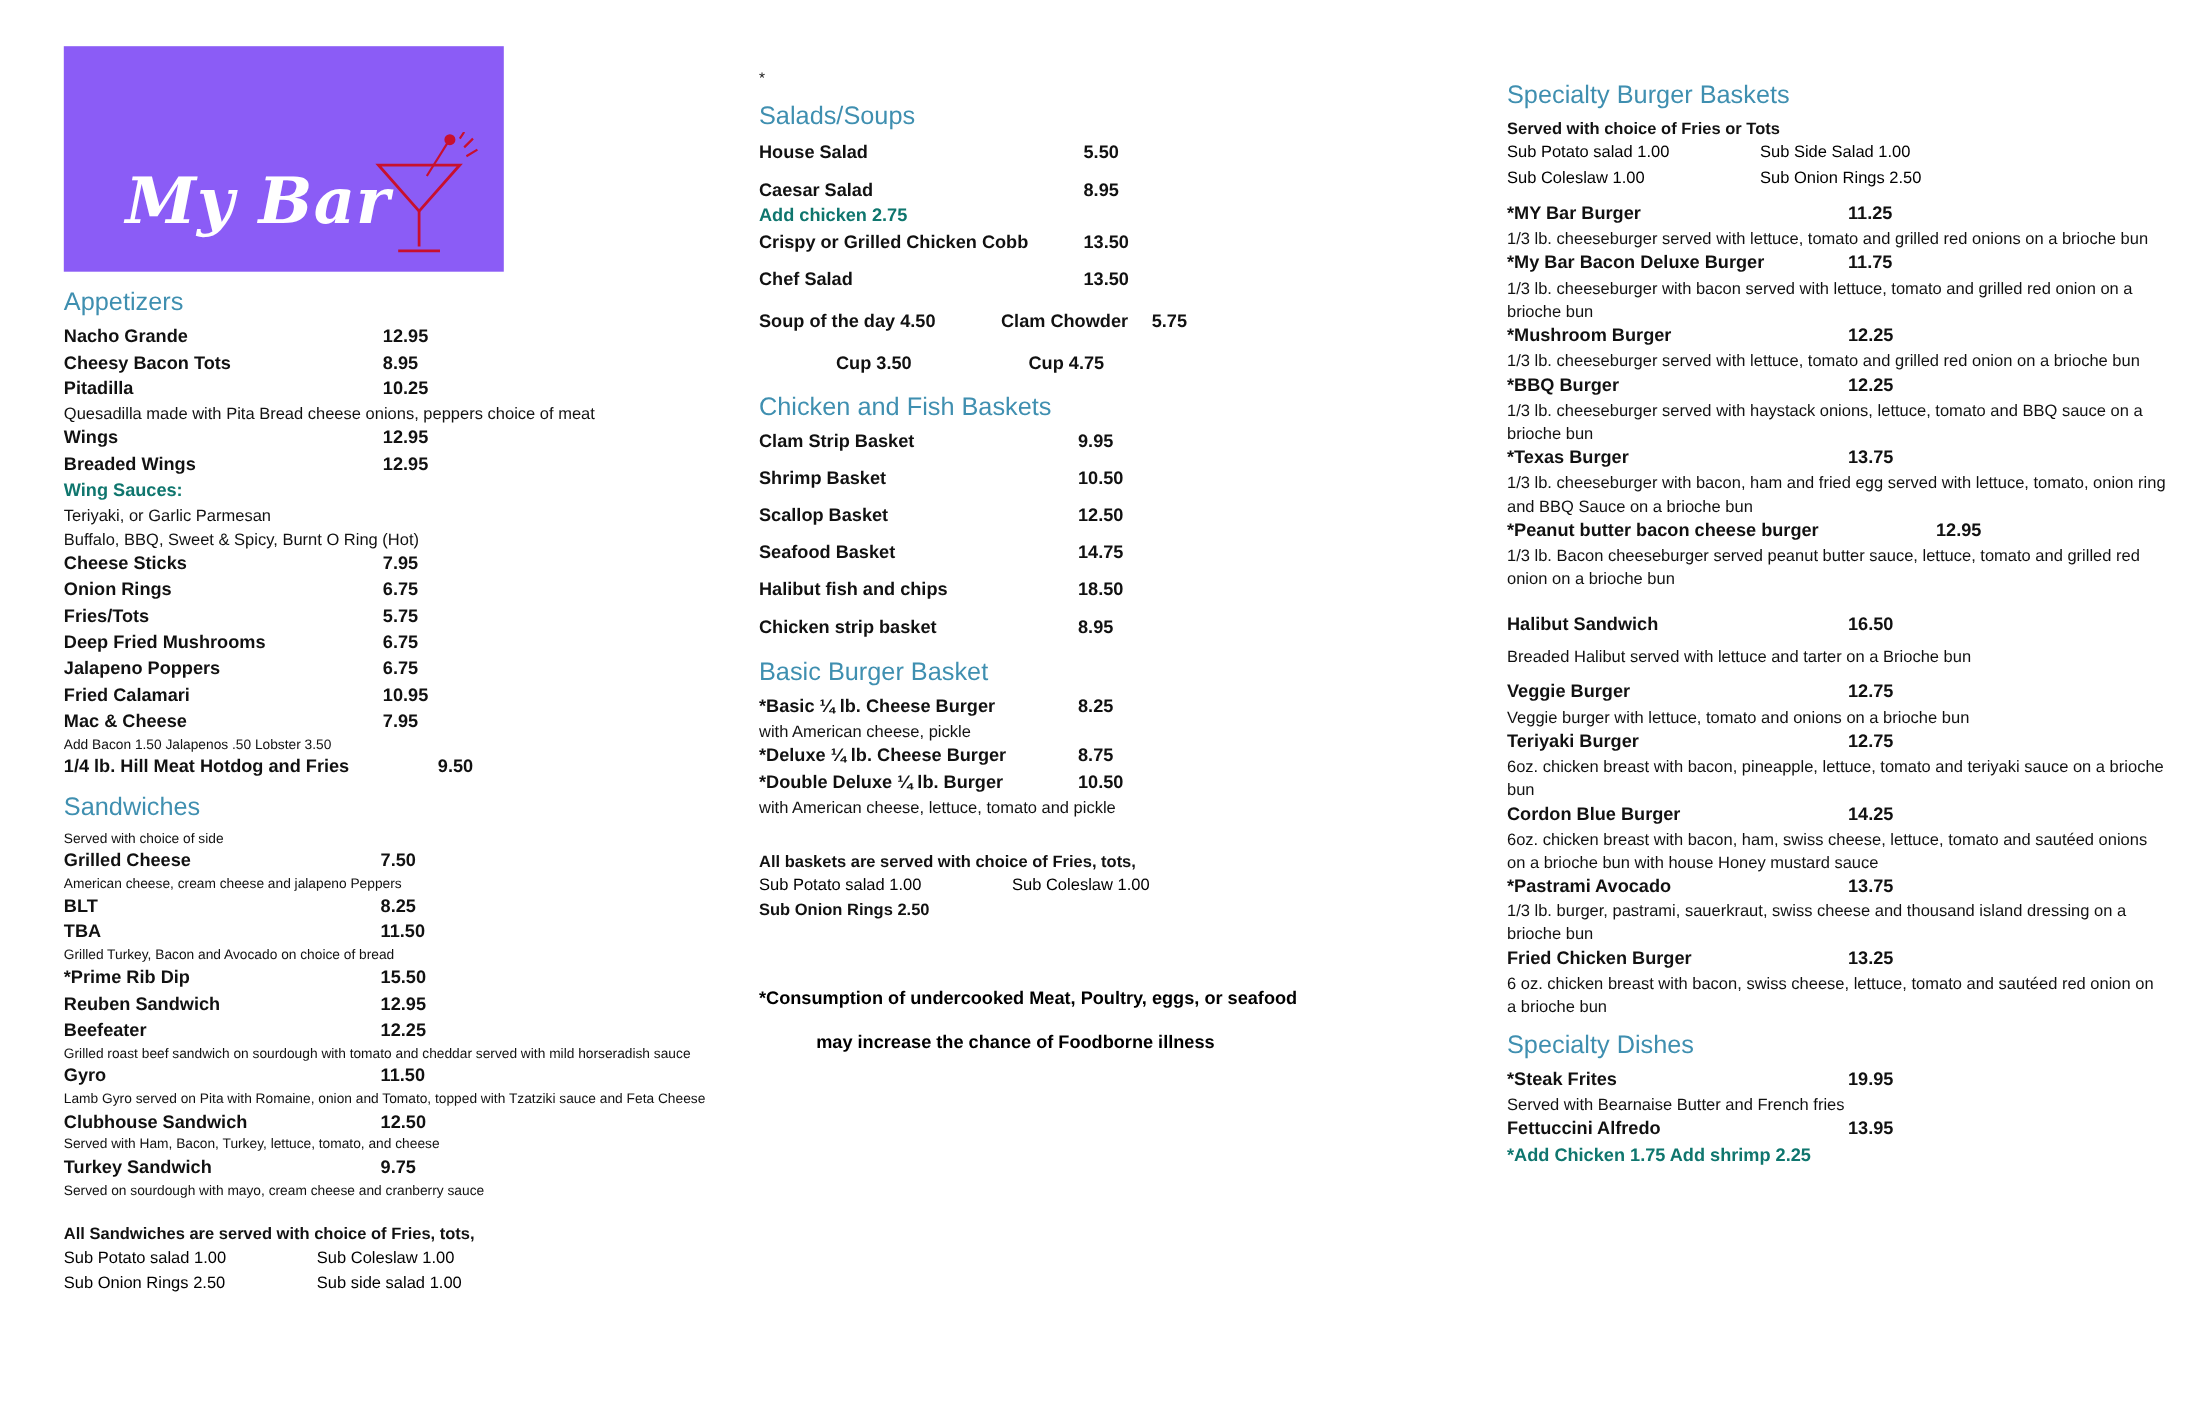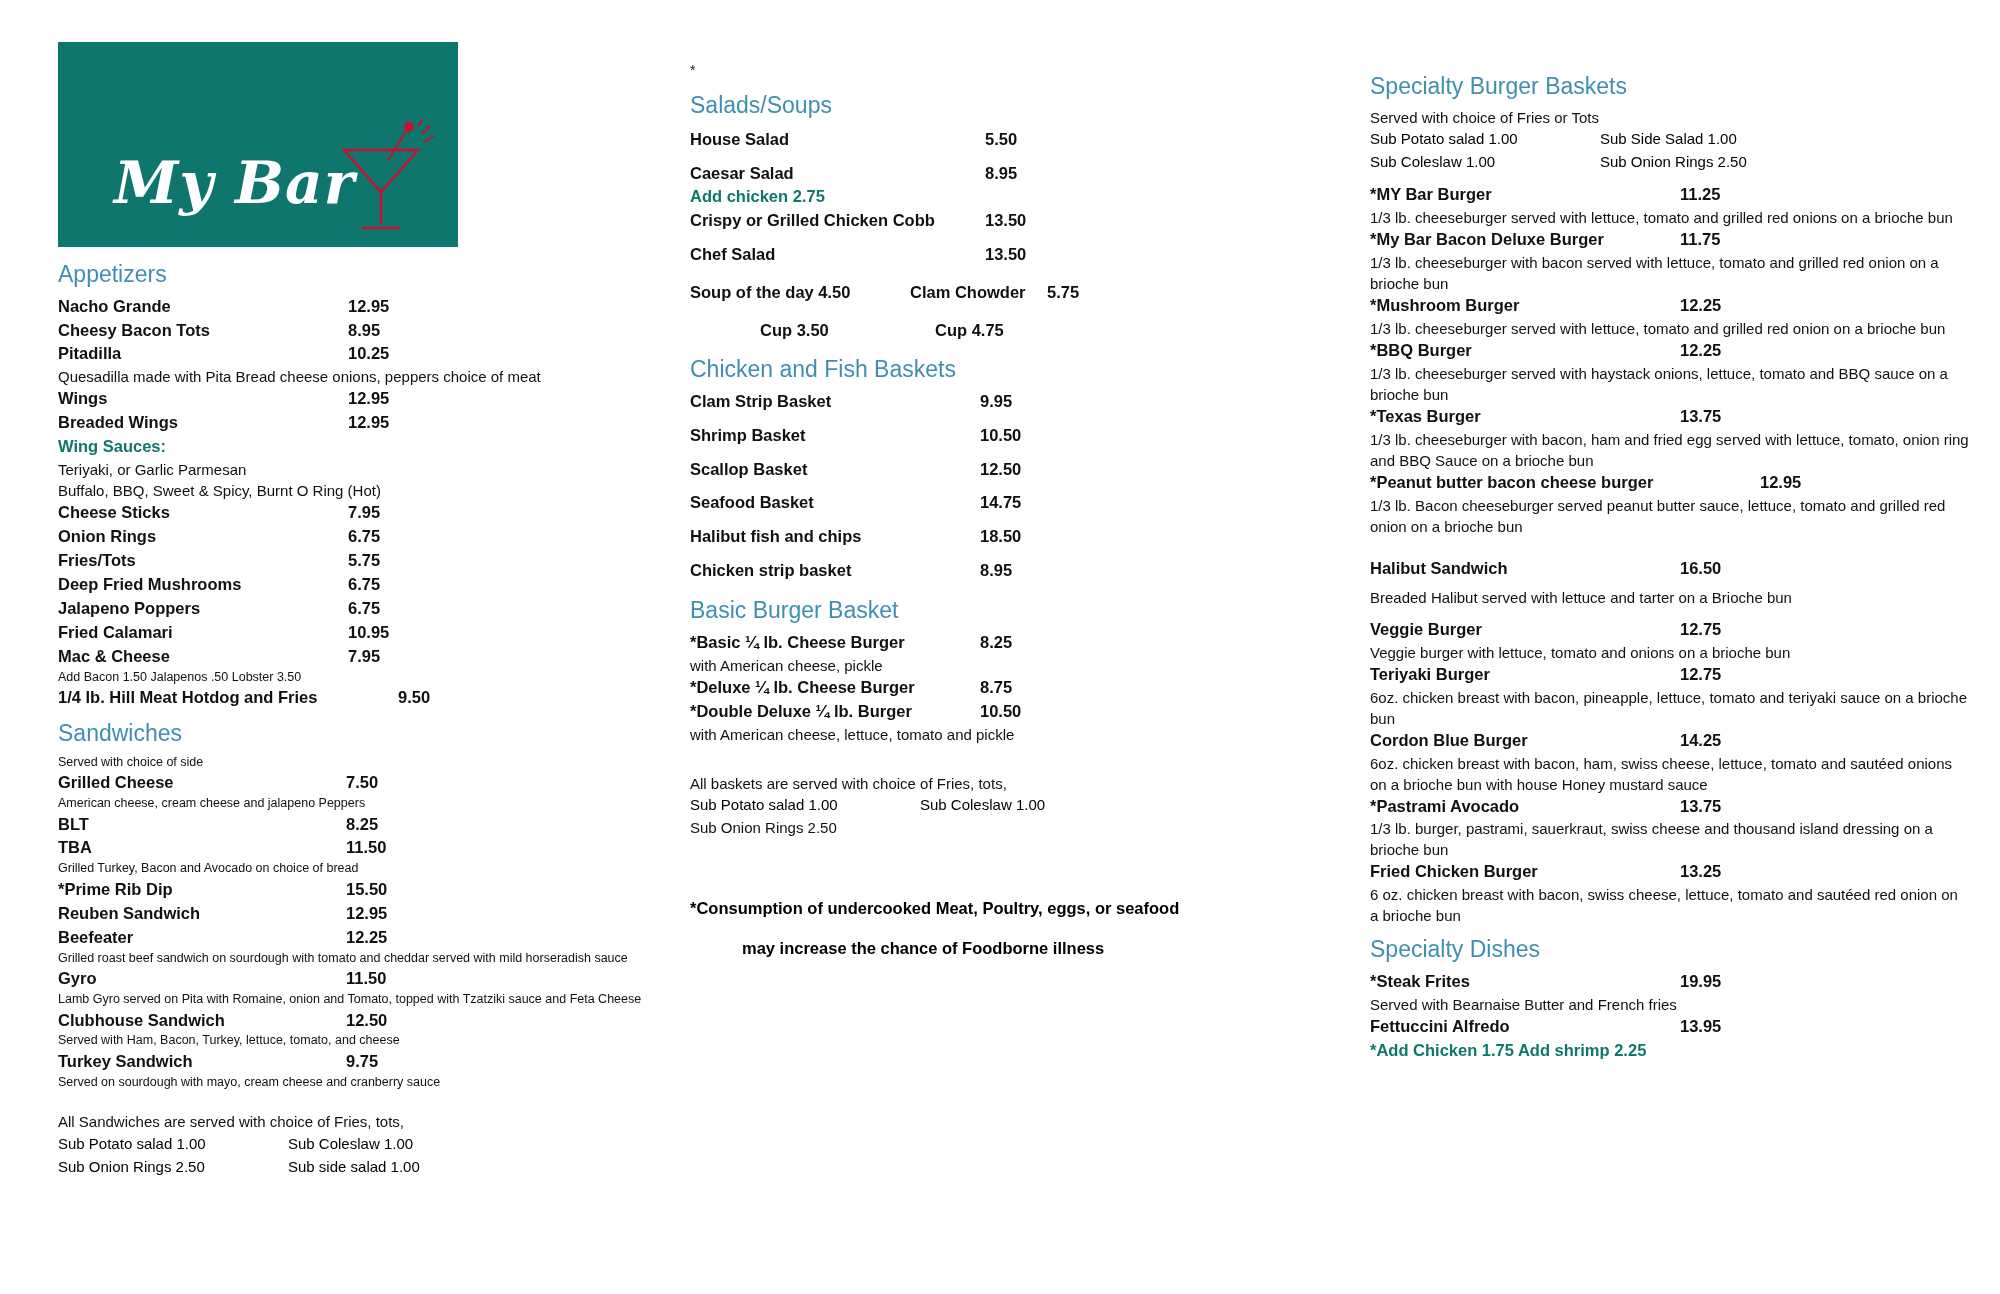--- a/index.html
+++ b/index.html
@@ -23,21 +23,21 @@
   #col-left  { left: 58px;  width: 640px; }
   #col-mid   { left: 690px; width: 640px; }
   #col-right { left: 1370px; width: 600px; }
 
   
   .logo-box {
     position: relative;
     margin-top: 42px;
     width: 400px;
     height: 205px;
-    background: #0f766e;
+    background: #8b5cf6;
   }
   .logo-text {
     position: absolute;
     left: 56px;
     top: 112px;
     color: #ffffff;
     font-family: "DejaVu Serif", serif;
     font-style: italic;
     font-weight: bold;
     font-size: 58px;
@@ -78,21 +78,21 @@
     font-size: 15px;
     font-weight: normal;
     color: #111;
     line-height: 1.4;
   }
   .desc.small {
     font-size: 12.5px;
   }
   .plain {
     font-size: 15px;
-    font-weight: normal;
+    font-weight: bold;
     color: #111;
     line-height: 1.45;
   }
   .bold {
     font-size: 16.5px;
     font-weight: bold;
     color: #0f766e;
     line-height: 1.45;
   }
   .sp6  { height: 6px; }

